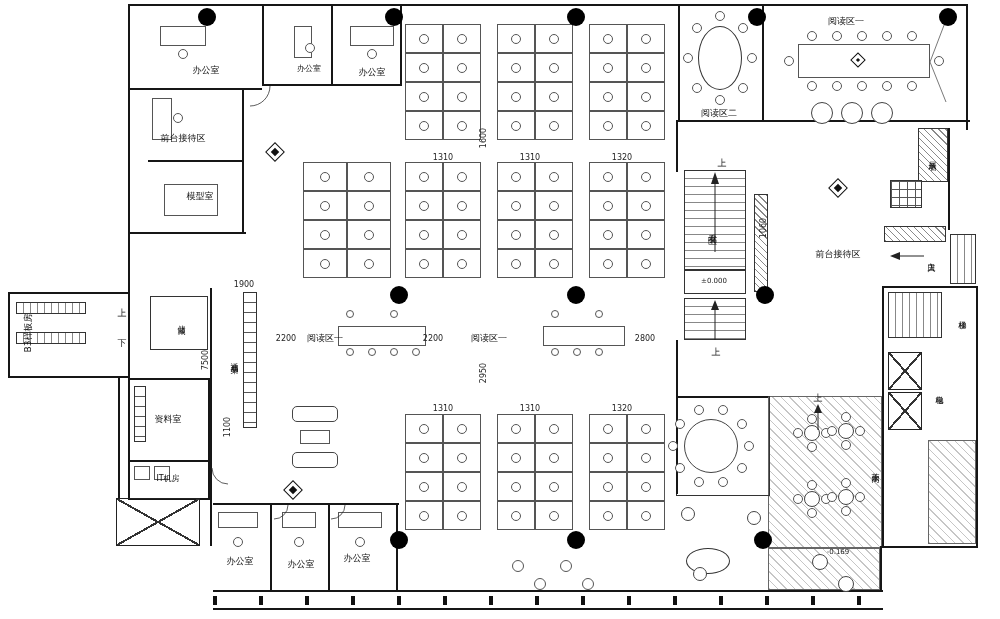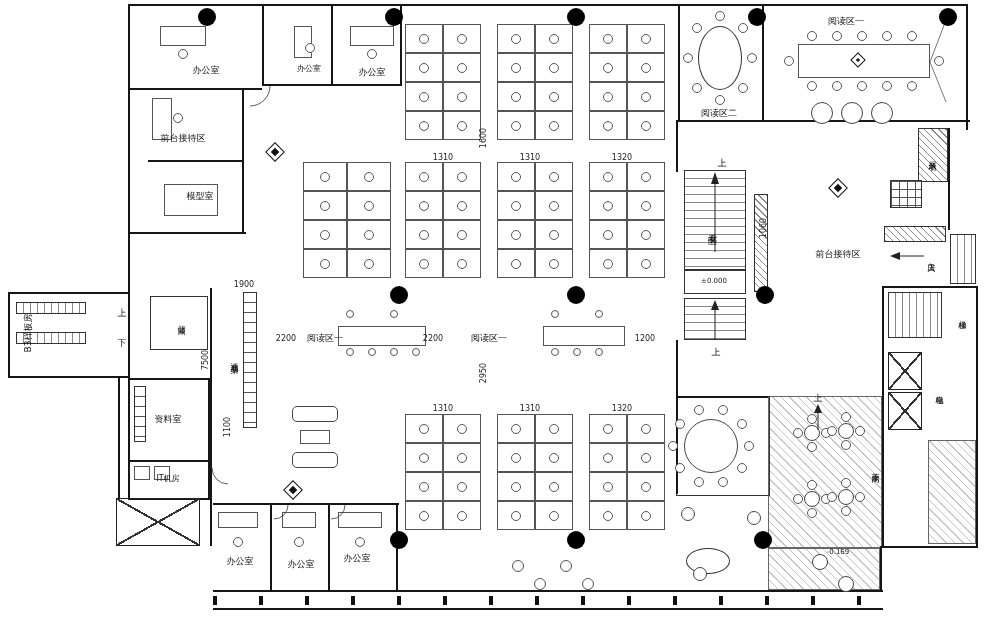--- a/index.html
+++ b/index.html
@@ -172,21 +172,21 @@
   <div class="vlbl" style="left:930px;top:258px;font-size:8px">主入口</div>
   <div class="vlbl" style="left:961px;top:315px;font-size:8px">楼梯</div>
   <div class="vlbl" style="left:938px;top:390px;font-size:8px">电梯</div>
 
   <div class="dim" style="left:443px;top:157px">1310</div>
   <div class="dim" style="left:530px;top:157px">1310</div>
   <div class="dim" style="left:622px;top:157px">1320</div>
   <div class="vdim" style="left:483px;top:138px">1600</div>
   <div class="dim" style="left:286px;top:338px">2200</div>
   <div class="dim" style="left:433px;top:338px">2200</div>
-  <div class="dim" style="left:645px;top:338px">1200</div>
+  <div class="dim" style="left:645px;top:338px">2800</div>
   <div class="vdim" style="left:483px;top:373px">2950</div>
   <div class="vdim" style="left:763px;top:228px">1060</div>
   <div class="dim" style="left:244px;top:284px">1900</div>
   <div class="vdim" style="left:205px;top:360px">7500</div>
   <div class="vdim" style="left:227px;top:427px">1100</div>
   <div class="dim" style="left:443px;top:408px">1310</div>
   <div class="dim" style="left:530px;top:408px">1310</div>
   <div class="dim" style="left:622px;top:408px">1320</div>
   <div class="dim" style="left:714px;top:281px;font-size:7px">±0.000</div>
   <div class="dim" style="left:838px;top:552px;font-size:7px">-0.169</div>

